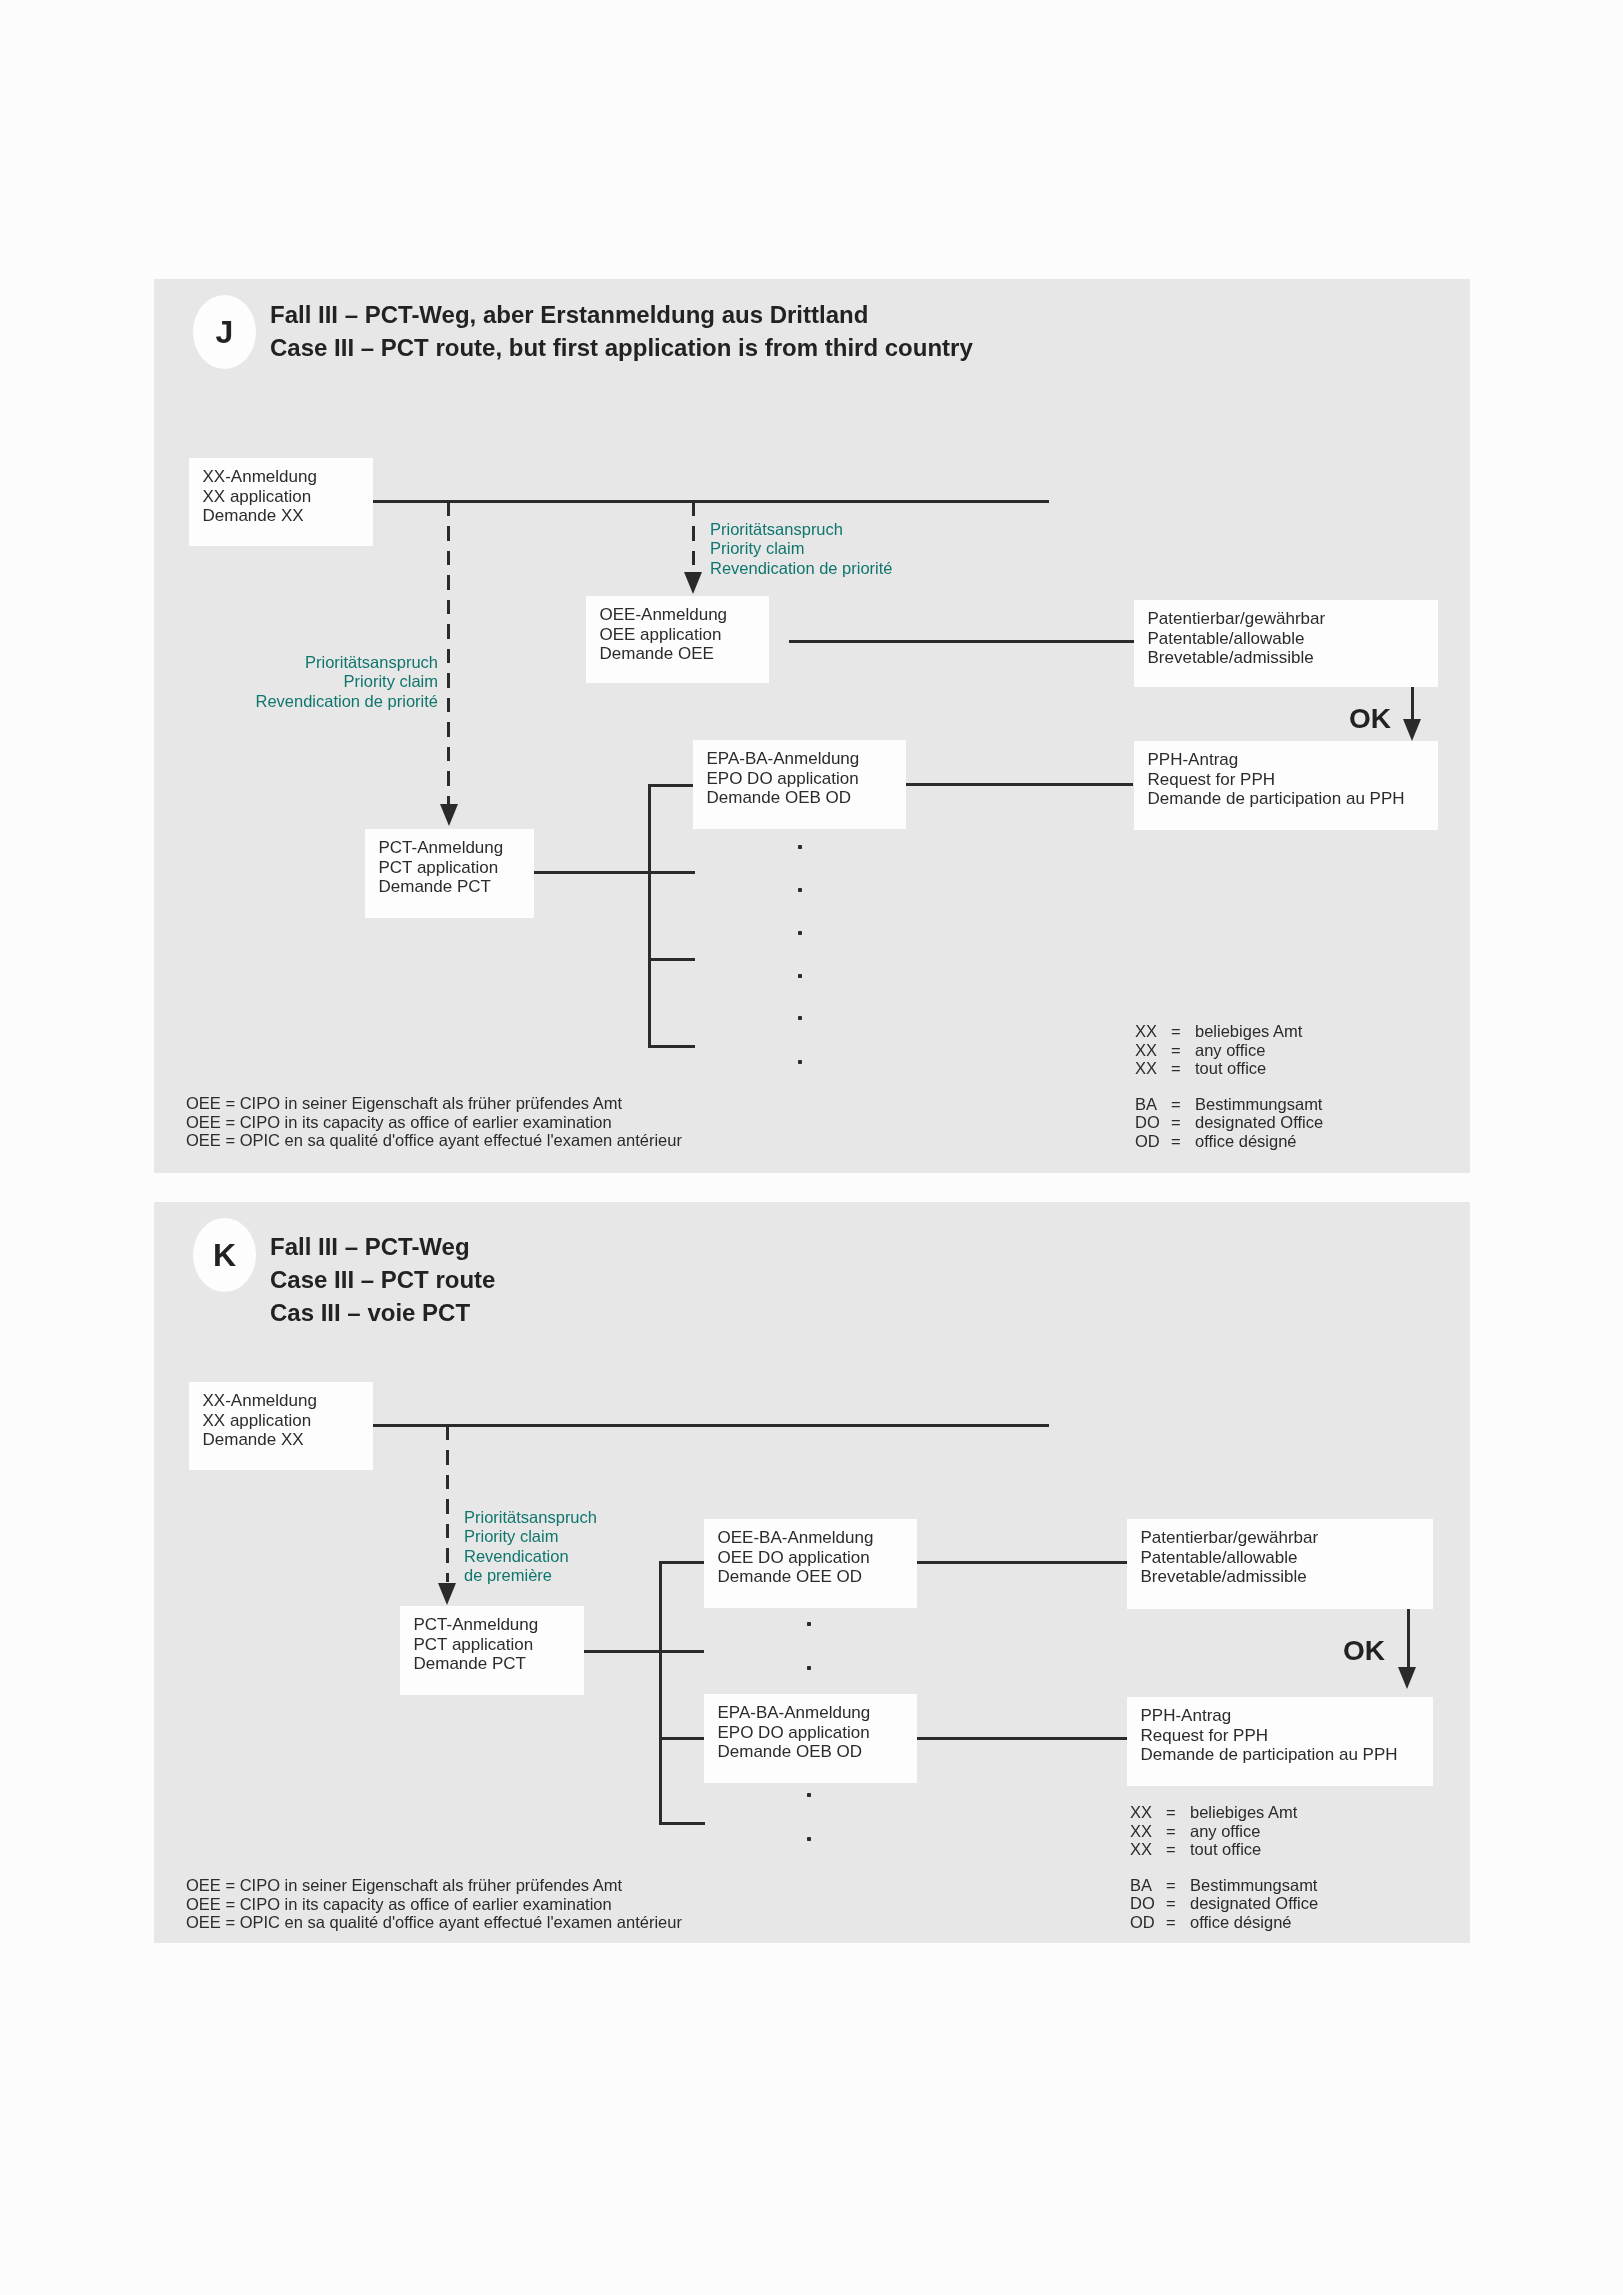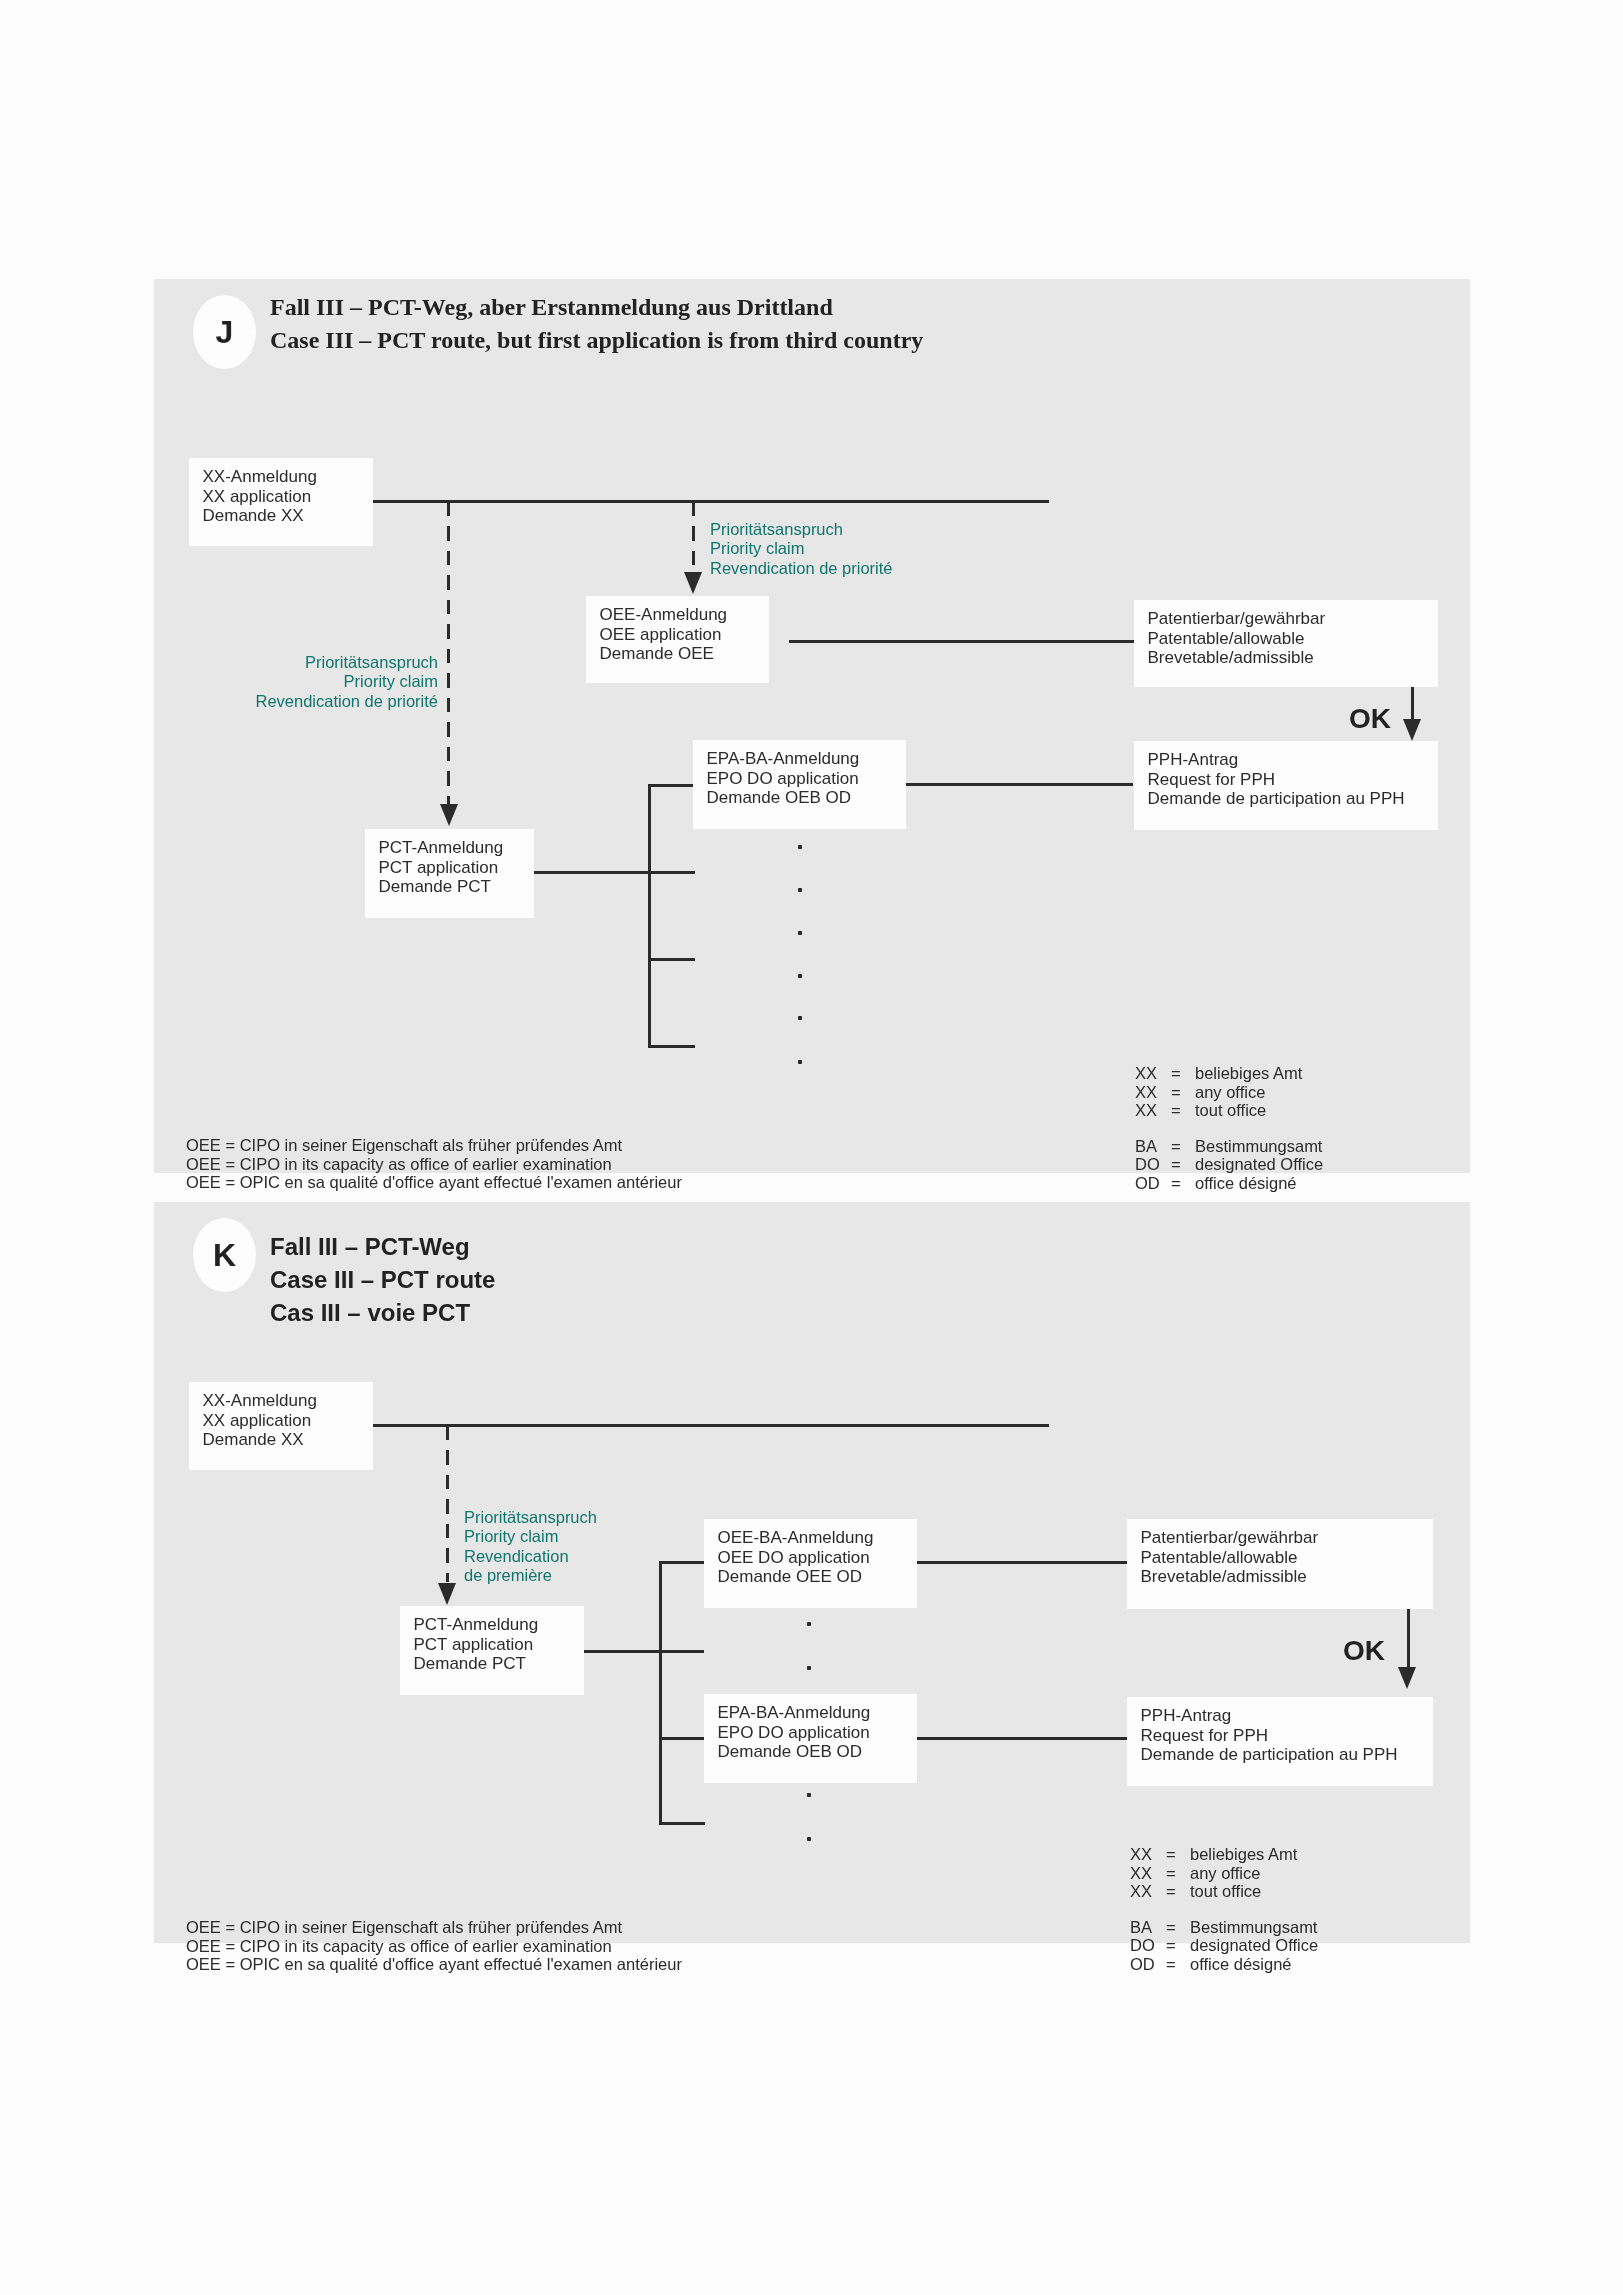--- a/index.html
+++ b/index.html
@@ -15,35 +15,35 @@
   .panel-j{top:279px;height:894px;}
   .panel-k{top:1202px;height:741px;}
   .badge{
     position:absolute;width:63px;height:74px;border-radius:50%;
     background:#fdfdfd;display:flex;align-items:center;justify-content:center;
     font-weight:bold;font-size:32px;color:#222;
   }
   .panel-j .badge{left:39px;top:16px;}
   .panel-k .badge{left:39px;top:16px;}
   .ptitle{position:absolute;left:116px;font-weight:bold;font-size:24px;line-height:33px;color:#222;white-space:nowrap;}
-  .panel-j .ptitle{top:12px;font-family:Liberation Serif, serif;}
+  .panel-j .ptitle{top:19px;}
   .panel-k .ptitle{top:28px;}
   
   .dbox{
     position:absolute;background:#fdfdfd;box-sizing:border-box;
     padding:9.3px 0 0 13.5px;font-size:17px;line-height:19.4px;white-space:nowrap;color:#2b2b2b;
   }
   .dlabel{position:absolute;font-size:16.5px;line-height:19.4px;white-space:nowrap;color:#0f766e;}
   .dlabel.right{text-align:right;}
   .oklabel{position:absolute;font-weight:bold;font-size:28px;color:#222;}
   .hline,.vline{position:absolute;background:#2b2b2b;}
   .dashv{position:absolute;width:2.5px;background:repeating-linear-gradient(180deg,#2b2b2b 0px,#2b2b2b 14.4px,rgba(0,0,0,0) 14.4px,rgba(0,0,0,0) 24.5px);}
   .ahead{position:absolute;width:0;height:0;border-left:9.3px solid transparent;border-right:9.3px solid transparent;border-top:22px solid #2b2b2b;}
   .dot{position:absolute;width:4.2px;height:4.2px;background:#2b2b2b;border-radius:0.8px;}
-  .legend{position:absolute;font-size:16.5px;line-height:18.6px;white-space:nowrap;color:#2b2b2b;margin-top:42px;}
+  .legend{position:absolute;font-size:16.5px;line-height:18.6px;white-space:nowrap;color:#2b2b2b;}
   .lrow{display:flex;}
   .lrow .term{width:36px;}
   .lrow .eq{width:24px;}
   .lgroupgap{height:17px;}
 </style>
 </head>
 <body>
 
 <div id="stage">
 

